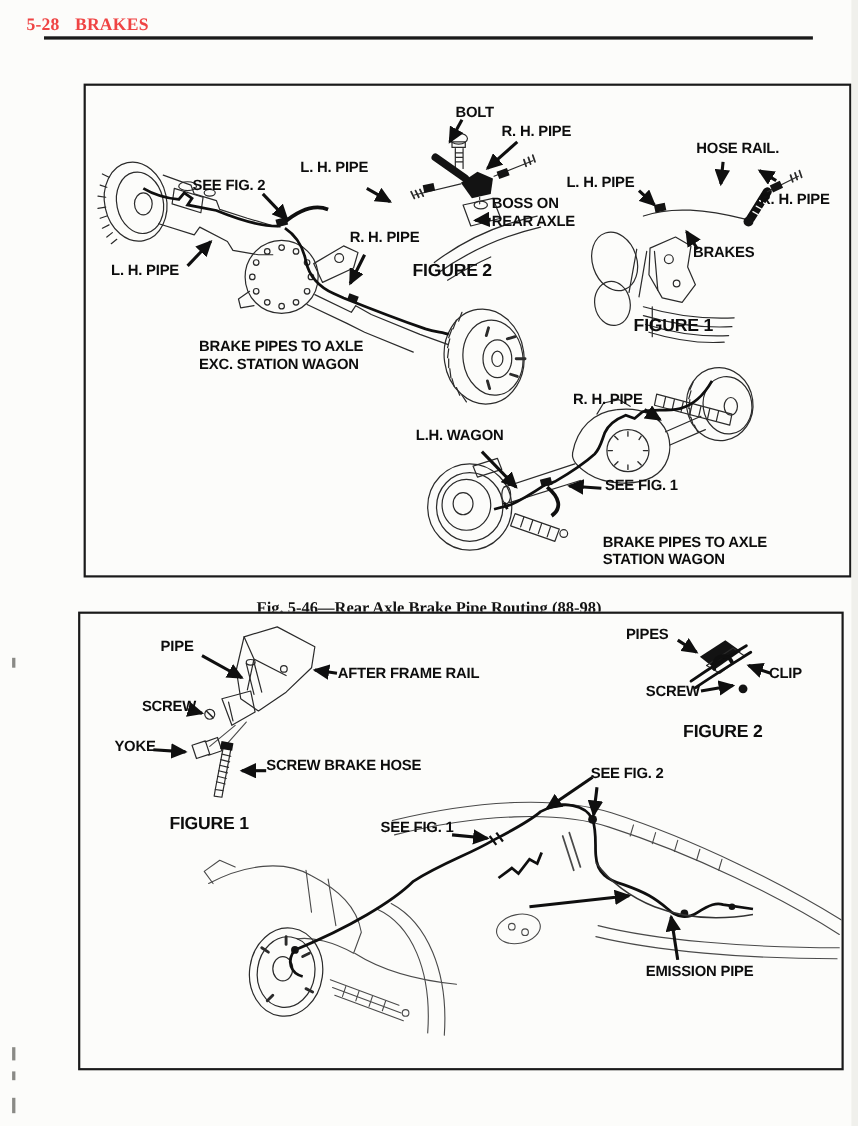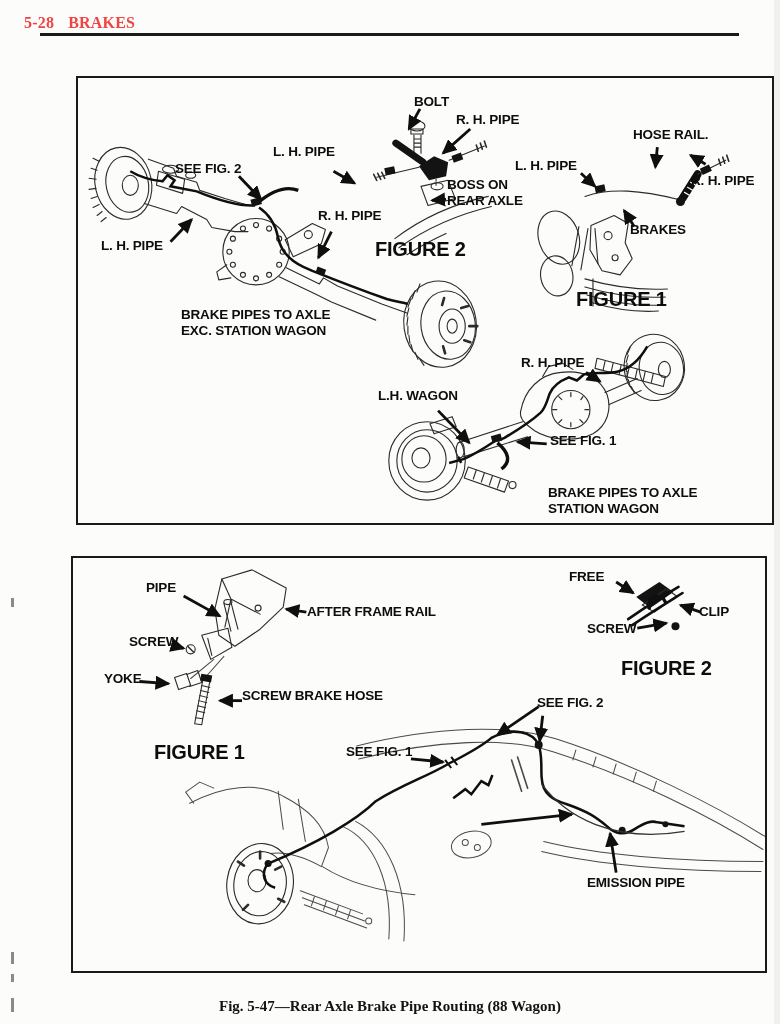--- a/index.html
+++ b/index.html
@@ -8,21 +8,21 @@
   .page-header{position:absolute;left:24px;top:14px;font:700 16px "Liberation Serif",serif;
         letter-spacing:.2px;color:#ef4444;}
   .page-header .pn{margin-right:14px;}
   .header-rule{position:absolute;left:40px;top:33px;width:699px;height:3px;background:#1a1a1a;}
   .figure-box{position:absolute;border:2px solid #1a1a1a;background:#fcfcfa;}
   #fig46-box{left:44px;top:76px;width:694px;height:445px;margin-left:32px;}
   #fig47-box{left:47px;top:556px;width:692px;height:413px;margin-left:24px;}
   .figure-box svg{position:absolute;left:0;top:0;width:100%;height:100%;}
   .lbl{position:absolute;font:700 13.5px/1.16 "Liberation Sans",sans-serif;letter-spacing:-.2px;
        white-space:pre-line;color:#0d0d0d;}
-  .lbl.fig-id{font-size:20px;}
+  .lbl.fig-id{font-size:16px;}
   .caption{position:absolute;left:0;width:780px;text-align:center;
        font:700 15px "Liberation Serif",serif;color:#131313;}
   #cap46{top:530px;} #cap47{top:983px;}
   .art{stroke:#2b2b2b;fill:none;stroke-width:1.1;stroke-linecap:round;stroke-linejoin:round;}
   .faint{stroke:#4a4a4a;stroke-width:1;}
   .pipe{stroke:#0f0f0f;stroke-width:2.5;fill:none;}
   .hose{stroke:#0f0f0f;stroke-width:3.4;fill:none;}
   .arrow{stroke:#0f0f0f;stroke-width:2.8;fill:none;}
   .blob{fill:#131313;stroke:none;}
   .scan-dash{position:absolute;left:11px;width:3px;background:#8a8a86;}
@@ -190,20 +190,21 @@
     <div class="lbl fig-id" style="left:498px;top:210px">FIGURE 1</div>
     <div class="lbl" style="left:103px;top:229px">BRAKE PIPES TO AXLE
 EXC. STATION WAGON</div>
     <div class="lbl" style="left:300px;top:310px">L.H. WAGON</div>
     <div class="lbl" style="left:443px;top:277px">R. H. PIPE</div>
     <div class="lbl" style="left:472px;top:355px">SEE FIG. 1</div>
     <div class="lbl" style="left:470px;top:407px">BRAKE PIPES TO AXLE
 STATION WAGON</div>
   </div>
 
+  <p class="caption" id="cap46">Fig. 5-46—Rear Axle Brake Pipe Routing (88-98)</p>
 
   <div class="figure-box" id="fig47-box">
     <svg viewBox="0 0 688 409">
       <defs>
         <marker id="ah2" markerUnits="userSpaceOnUse" markerWidth="16" markerHeight="14" refX="13" refY="7" orient="auto">
           <path d="M0,0 L15,7 L0,14 Z" fill="#0f0f0f"></path>
         </marker>
       </defs>
 
       <g class="art">
@@ -283,30 +284,29 @@
         <path class="arrow" d="M406,264 L496,254" marker-end="url(#ah2)"></path>
       </g>
     </svg>
 
     <div class="lbl" style="left:73px;top:22px">PIPE</div>
     <div class="lbl" style="left:234px;top:46px">AFTER FRAME RAIL</div>
     <div class="lbl" style="left:56px;top:76px">SCREW</div>
     <div class="lbl" style="left:31px;top:113px">YOKE</div>
     <div class="lbl" style="left:169px;top:130px">SCREW BRAKE HOSE</div>
     <div class="lbl fig-id" style="left:81px;top:183px">FIGURE 1</div>
-    <div class="lbl" style="left:496px;top:11px">FREE</div>
+    <div class="lbl" style="left:496px;top:11px">PIPES</div>
     <div class="lbl" style="left:626px;top:46px">CLIP</div>
     <div class="lbl" style="left:514px;top:63px">SCREW</div>
     <div class="lbl fig-id" style="left:548px;top:99px">FIGURE 2</div>
     <div class="lbl" style="left:464px;top:137px">SEE FIG. 2</div>
     <div class="lbl" style="left:273px;top:186px">SEE FIG. 1</div>
     <div class="lbl" style="left:514px;top:317px">EMISSION PIPE</div>
   </div>
 
-  <p class="caption" id="cap47">Fig. 5-47—Rear Axle Brake Pipe Routing (88 Wagon)</p>
 
   <div class="edge-shade"></div>
   <div class="scan-dash" style="top:598px;height:9px"></div>
   <div class="scan-dash" style="top:952px;height:12px"></div>
   <div class="scan-dash" style="top:974px;height:8px"></div>
   <div class="scan-dash" style="top:998px;height:14px"></div>
 
 </div>
 
 </body></html>

